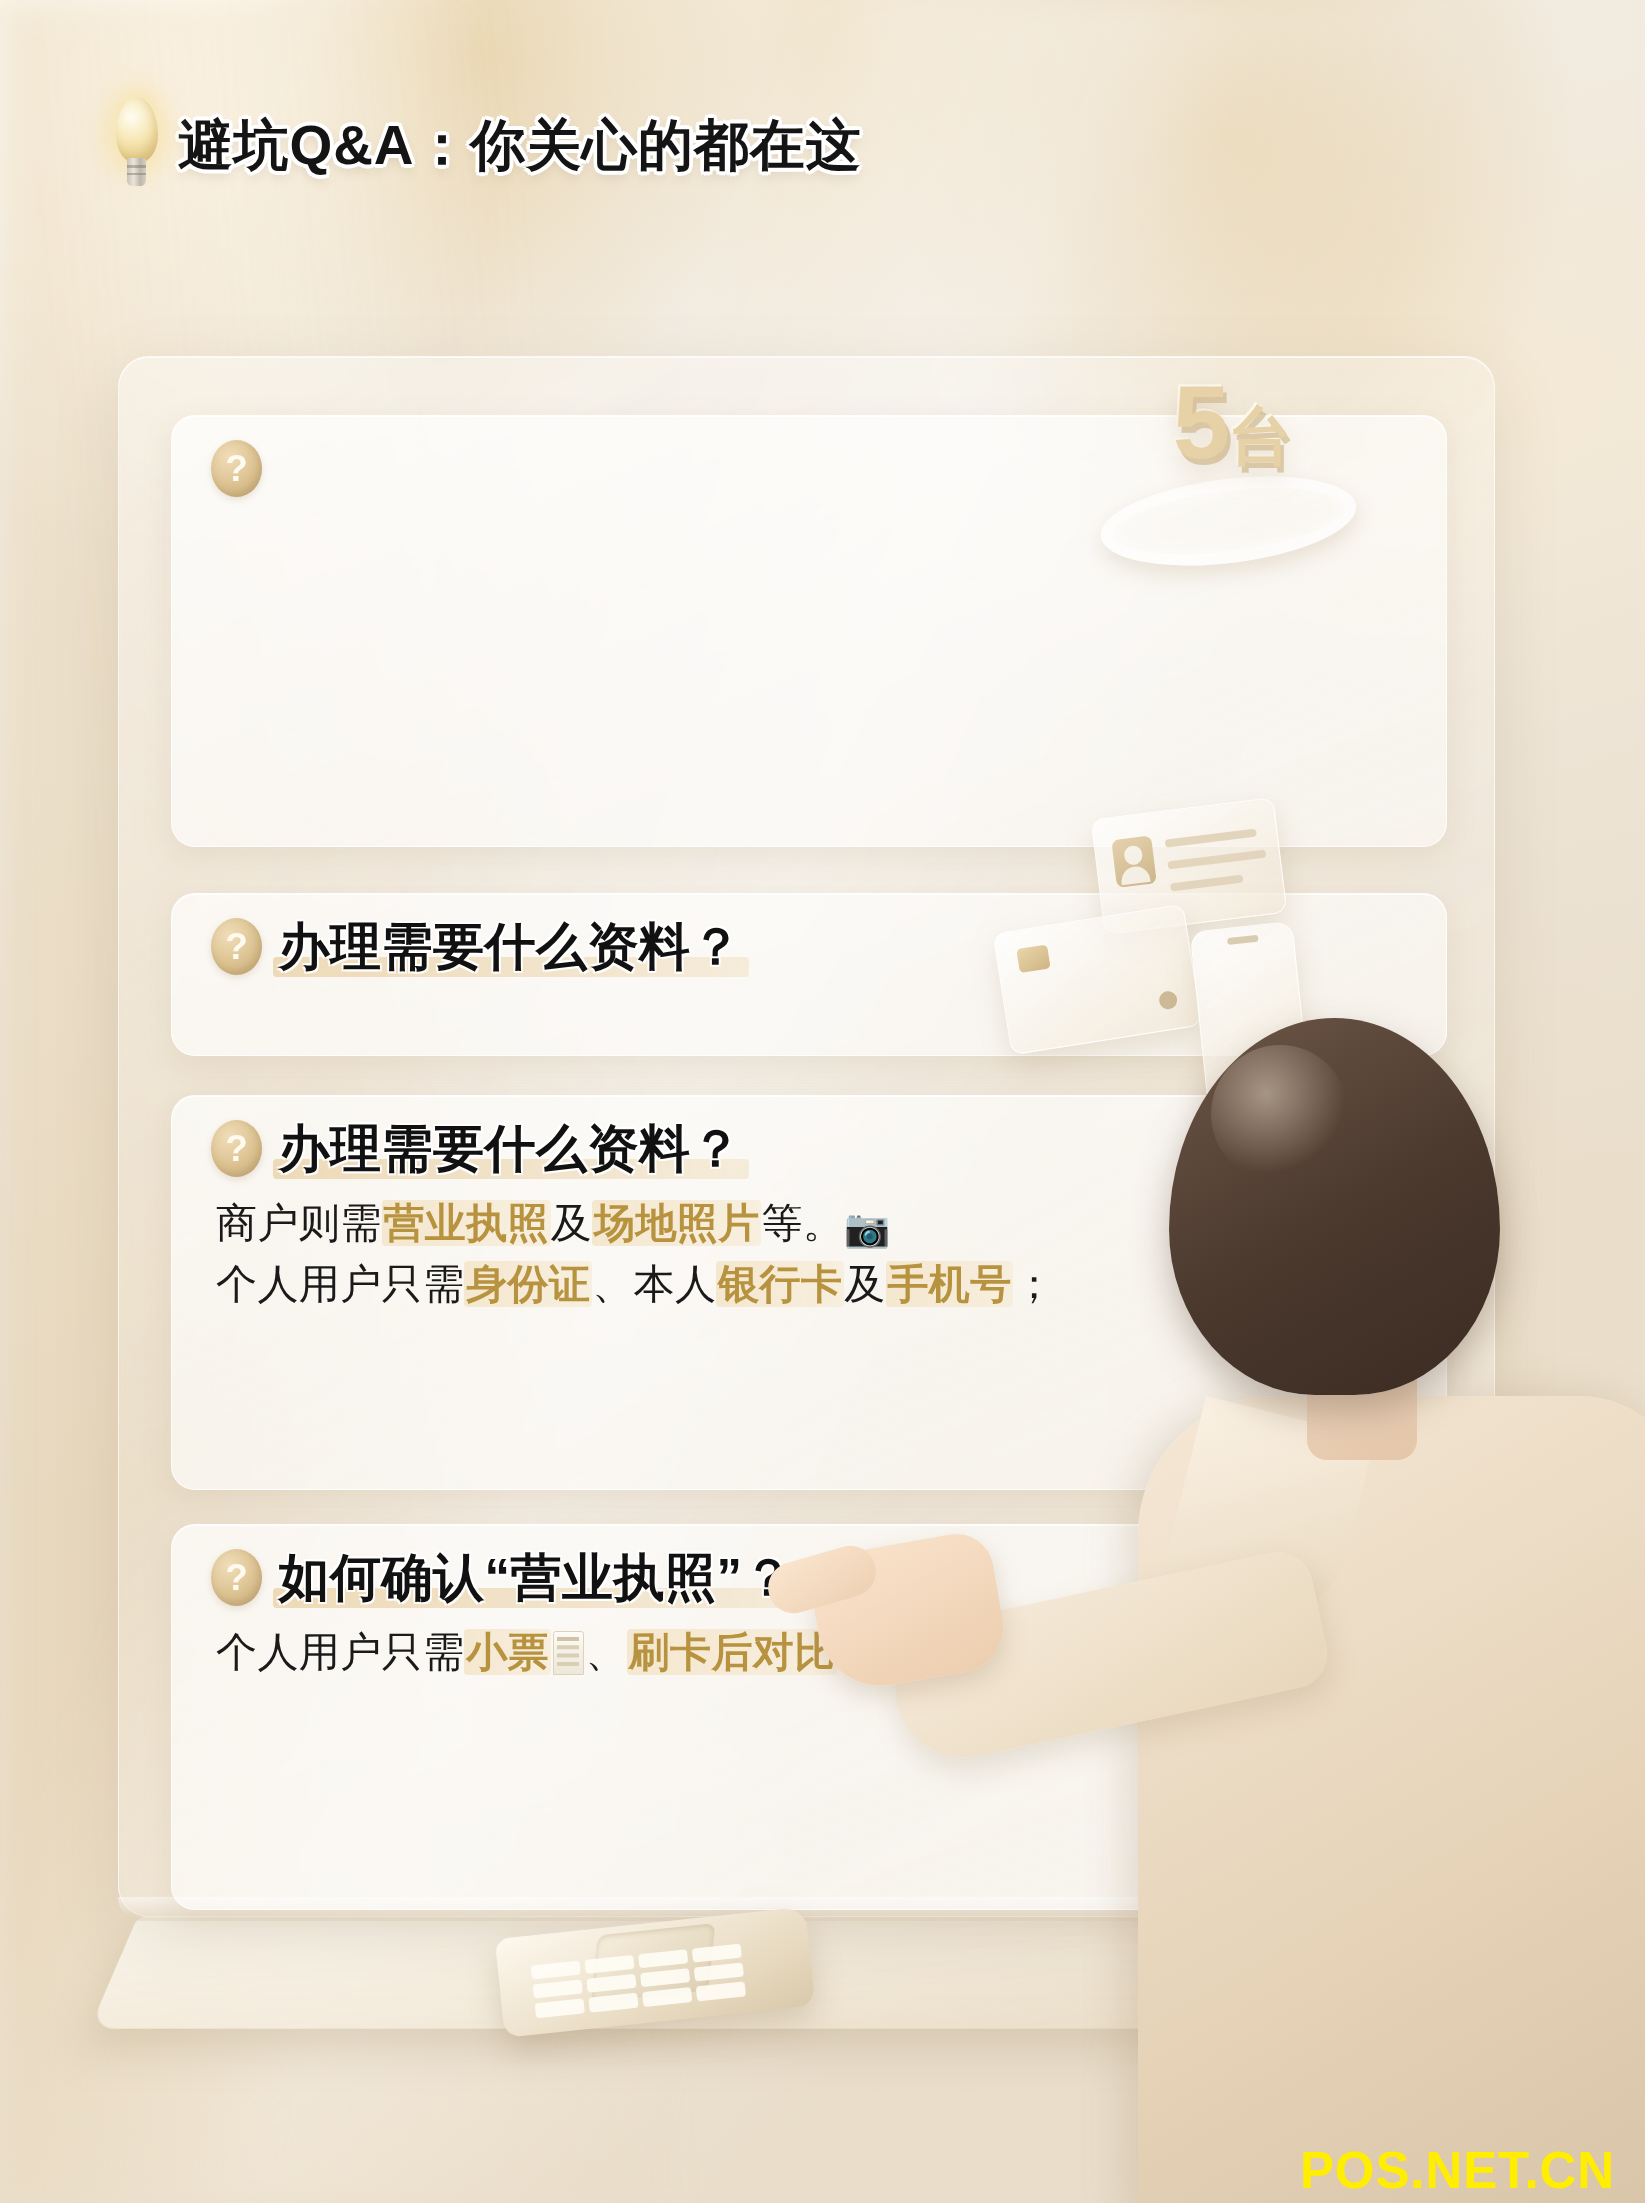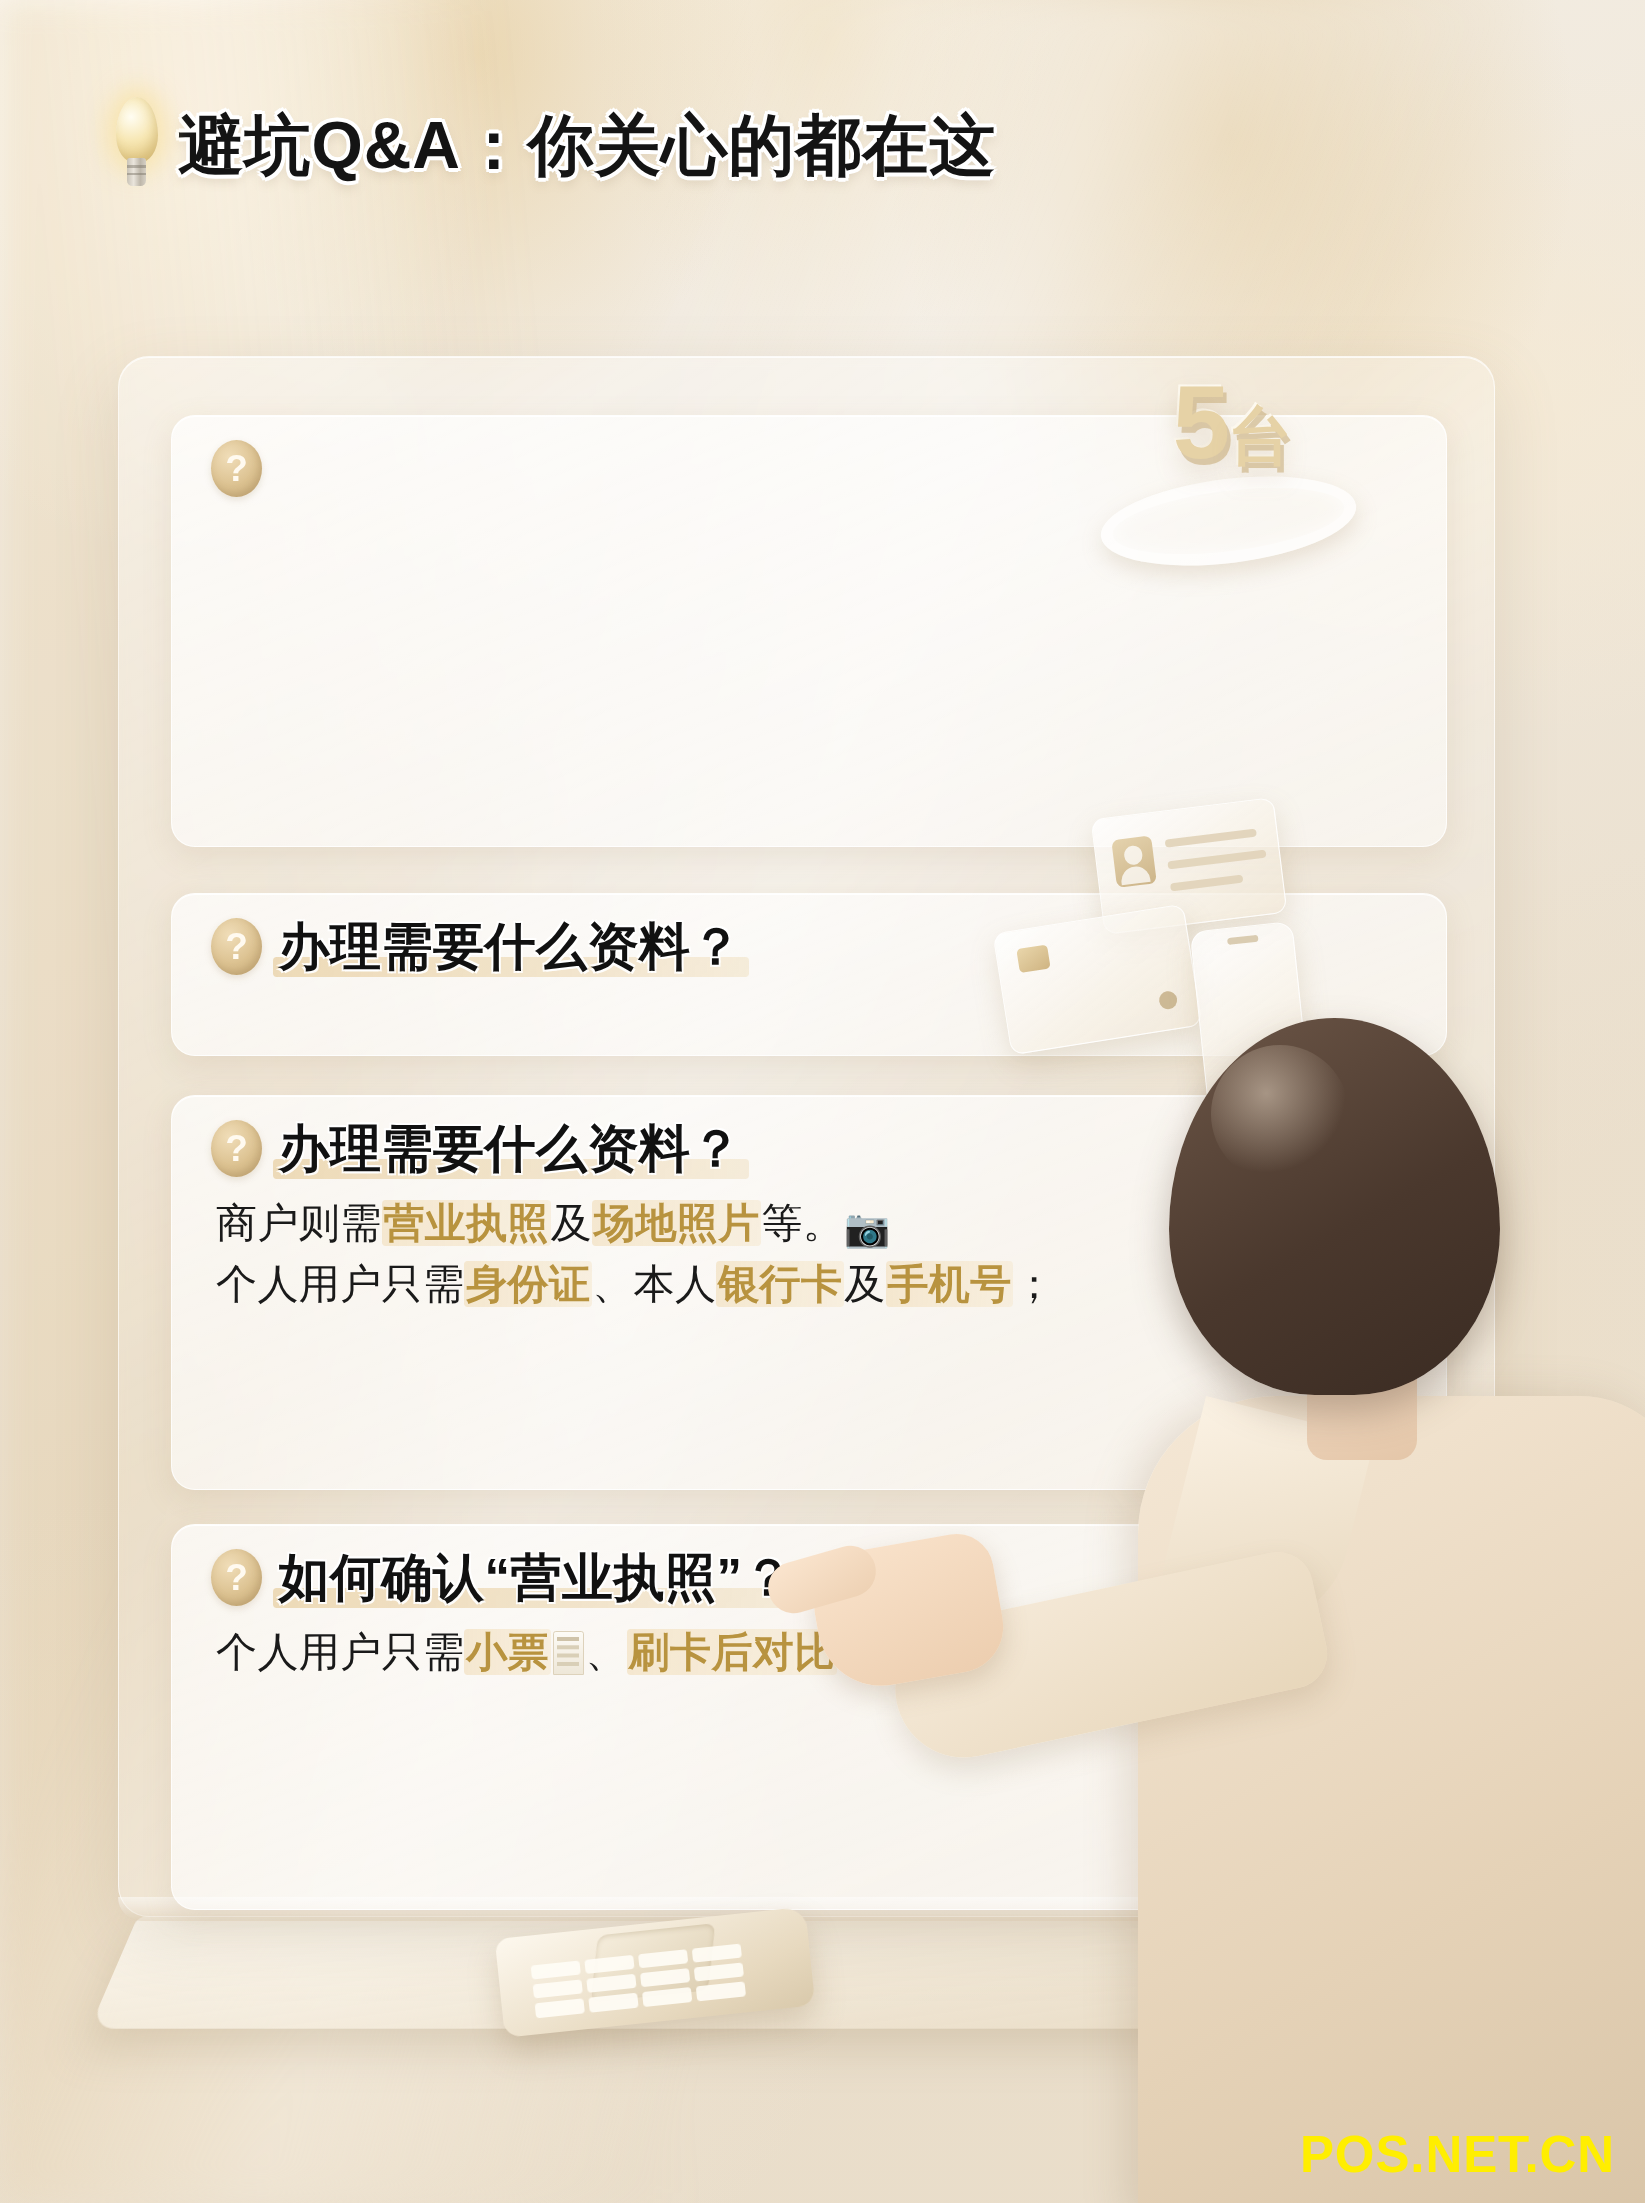--- a/index.html
+++ b/index.html
@@ -51,21 +51,21 @@
     border-radius:2.8px 2.8px 5.5px 5.5px;
     background:linear-gradient(90deg,#c9c3b7,#eae5dc 35%,#bdb6a9 70%,#d6d0c5);
   }
   #bulb .base:before, #bulb .base:after {
     content:""; position:absolute; left:0; width:100%; height:2.8px;
     background:rgba(120,112,100,.45);
   }
   #bulb .base:before { top:7.3px; } #bulb .base:after { top:14.7px; }
 
   #title-text {
-    font-size:66px; font-weight:700; color:#141414; letter-spacing:0.9px;
+    font-size:55px; font-weight:700; color:#141414; letter-spacing:0.9px;
     white-space:nowrap; line-height:1;
     text-shadow:
       -2.8px -2.8px 0 #fff, 2.8px -2.8px 0 #fff, -2.8px 2.8px 0 #fff, 2.8px 2.8px 0 #fff,
       0 -3.7px 0 #fff, 0 3.7px 0 #fff, -3.7px 0 0 #fff, 3.7px 0 0 #fff,
       0 5.5px 11px rgba(150,130,100,.28);
   }
 
   
   #glass-panel {
     position:absolute; left:118px; top:356px; width:1377px; height:1561px;
@@ -281,21 +281,21 @@
     border:0.9px solid #ddd2bb; border-radius:2.8px 2.8px 0 0;
     position:relative;
   }
   .receipt-ico:before {
     content:""; position:absolute; left:3.7px; right:3.7px; top:5.5px; height:3.7px;
     background:#cfc3a9; box-shadow:0 8.3px 0 #d9cfb7, 0 16.5px 0 #d9cfb7, 0 25px 0 #d9cfb7;
   }
 
   
   #watermark {
-    position:absolute; right:31px; bottom:20px; z-index:60;
+    position:absolute; right:31px; bottom:4px; z-index:60;
     font-size:51px; font-weight:700; color:#ffee00; letter-spacing:0.9px;
     font-family:"Liberation Sans","DejaVu Sans",sans-serif;
   }
 </style>
 </head>
 <body>
 
 <div id="bg"></div>
 
 <div id="title-row">

